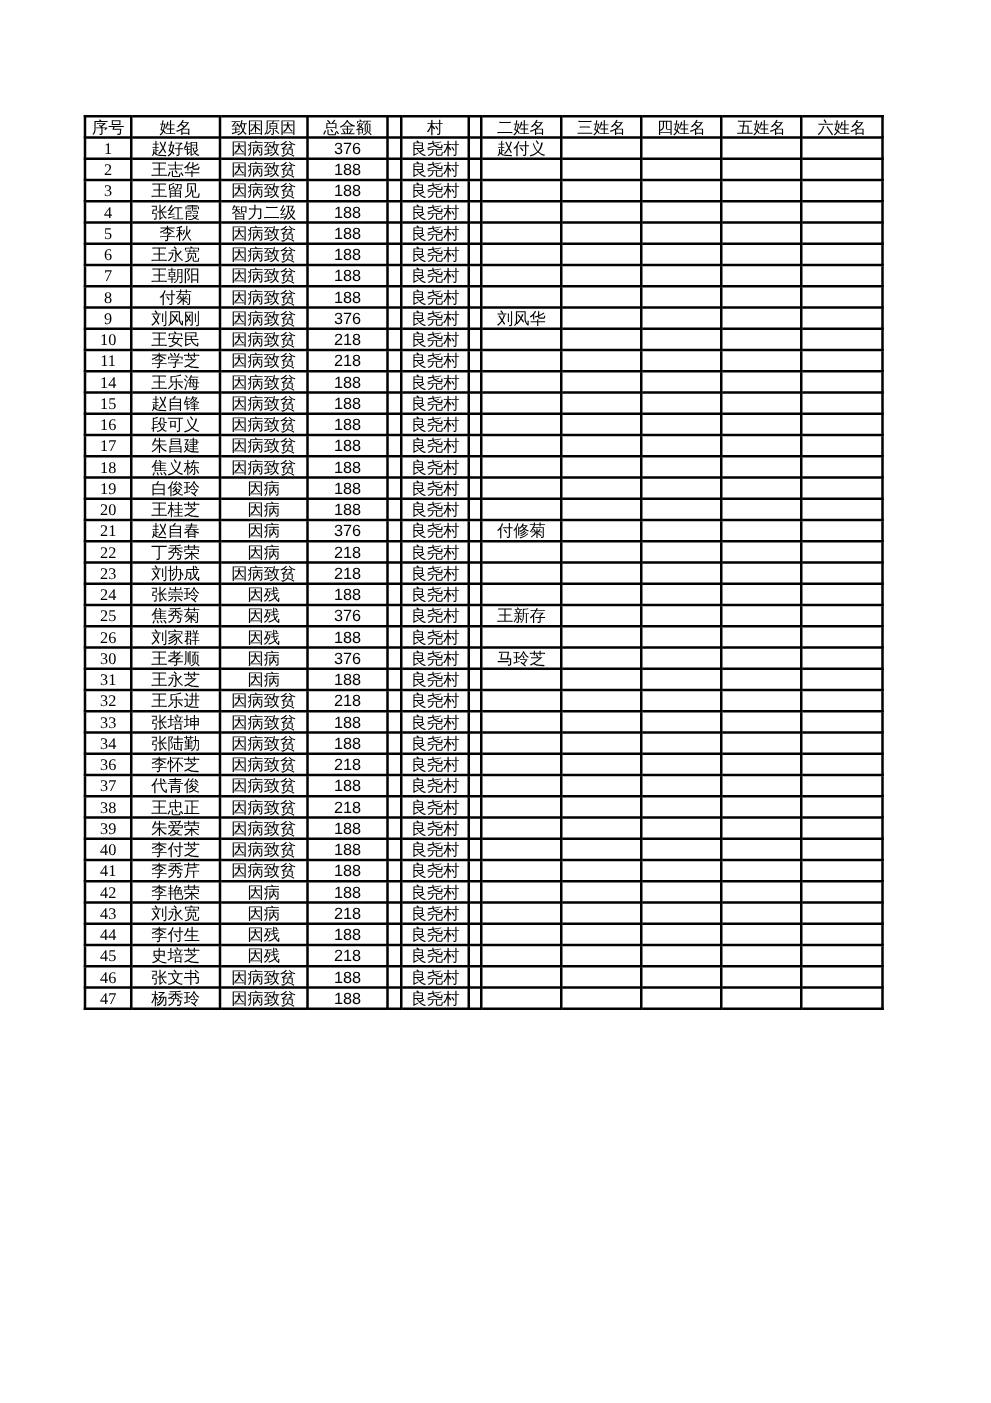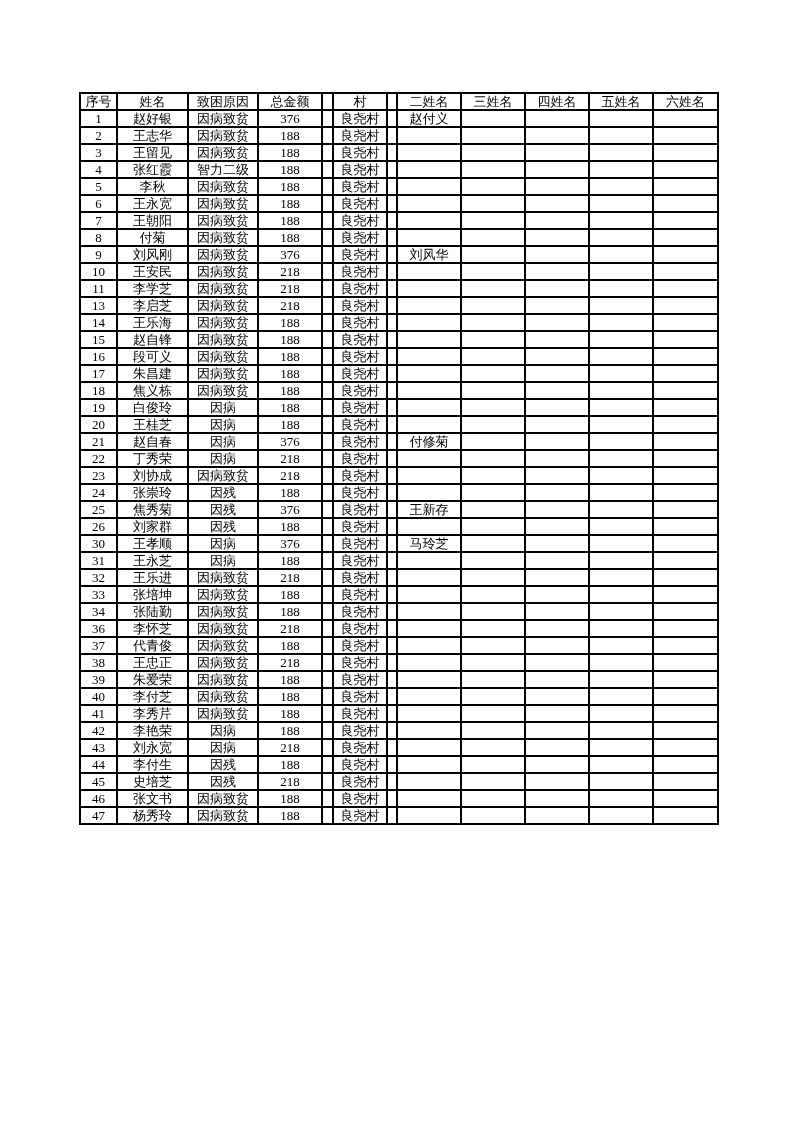--- a/index.html
+++ b/index.html
@@ -6,21 +6,21 @@
   html, body { background: #ffffff; }
   body {
     width: 793px;
     height: 1122px;
     position: relative;
     font-family: "Liberation Serif", serif;
     color: #000000;
   }
   table.sheet {
     position: absolute;
-    left: 79px;
+    left: 67px;
     top: 92px;
     width: 638px;
     border-collapse: collapse;
     table-layout: fixed;
   }
   table.sheet th, table.sheet td {
     border: 2px solid #000000;
     height: 17px;
     padding: 0 1px;
     text-align: center;
@@ -32,21 +32,21 @@
     white-space: nowrap;
   }
   table.sheet th {
     font-size: 13px;
   }
   td.c-no {
     font-family: "Liberation Serif", serif;
     font-size: 13px;
   }
   td.c-amount {
-    font-family: Liberation Serif, serif;
+    font-family: Liberation Sans, sans-serif;
     font-size: 13px;
     margin-left: 13px;
   }
   td.c-spacer, th.c-spacer { padding: 0; }
 </style>
 </head>
 <body>
 
 <table class="sheet">
   <colgroup>
@@ -228,34 +228,20 @@
         <td class="c-spacer"></td>
         <td class="c-village">良尧村</td>
         <td class="c-spacer"></td>
         <td class="c-name2"></td>
         <td class="c-name3"></td>
         <td class="c-name4"></td>
         <td class="c-name5"></td>
         <td class="c-name6"></td>
       </tr>
       <tr>
-        <td class="c-no">13</td>
-        <td class="c-name">李启芝</td>
-        <td class="c-reason">因病致贫</td>
-        <td class="c-amount">218</td>
-        <td class="c-spacer"></td>
-        <td class="c-village">良尧村</td>
-        <td class="c-spacer"></td>
-        <td class="c-name2"></td>
-        <td class="c-name3"></td>
-        <td class="c-name4"></td>
-        <td class="c-name5"></td>
-        <td class="c-name6"></td>
-      </tr>
-      <tr>
         <td class="c-no">14</td>
         <td class="c-name">王乐海</td>
         <td class="c-reason">因病致贫</td>
         <td class="c-amount">188</td>
         <td class="c-spacer"></td>
         <td class="c-village">良尧村</td>
         <td class="c-spacer"></td>
         <td class="c-name2"></td>
         <td class="c-name3"></td>
         <td class="c-name4"></td>

